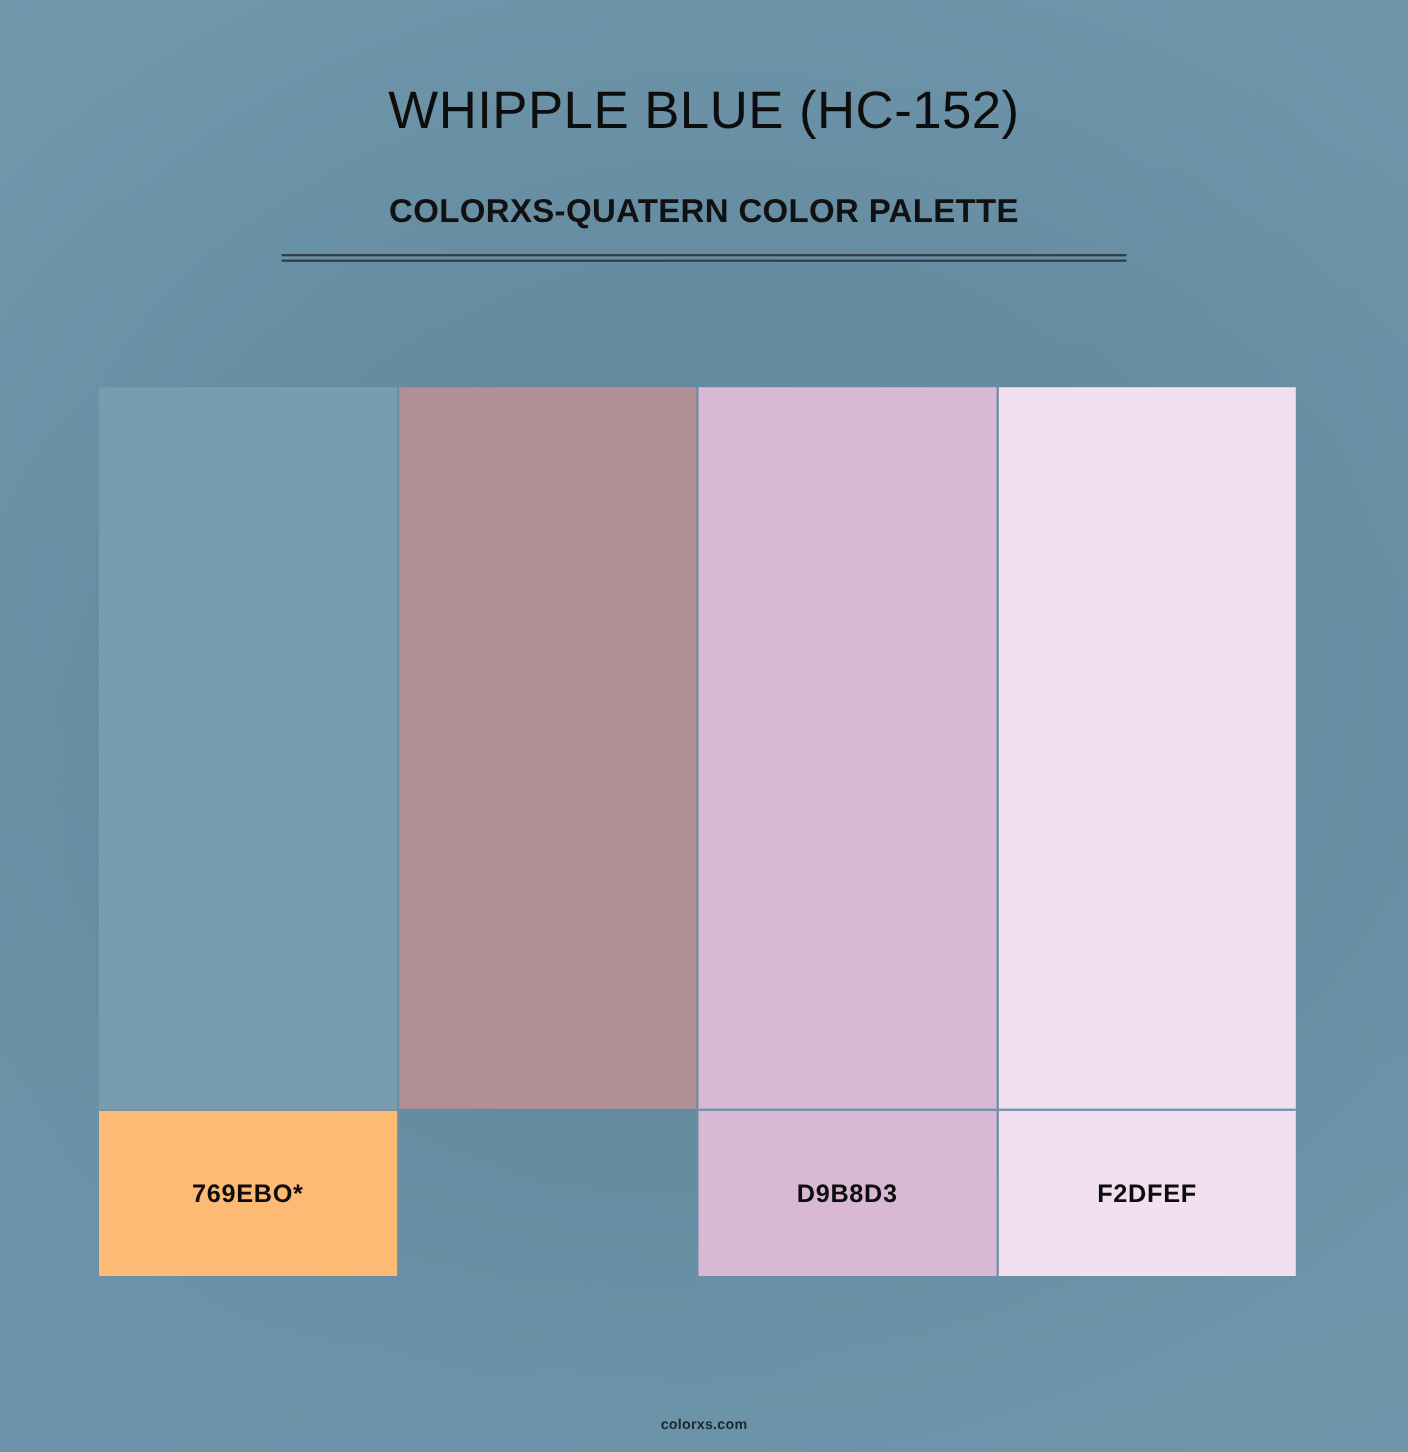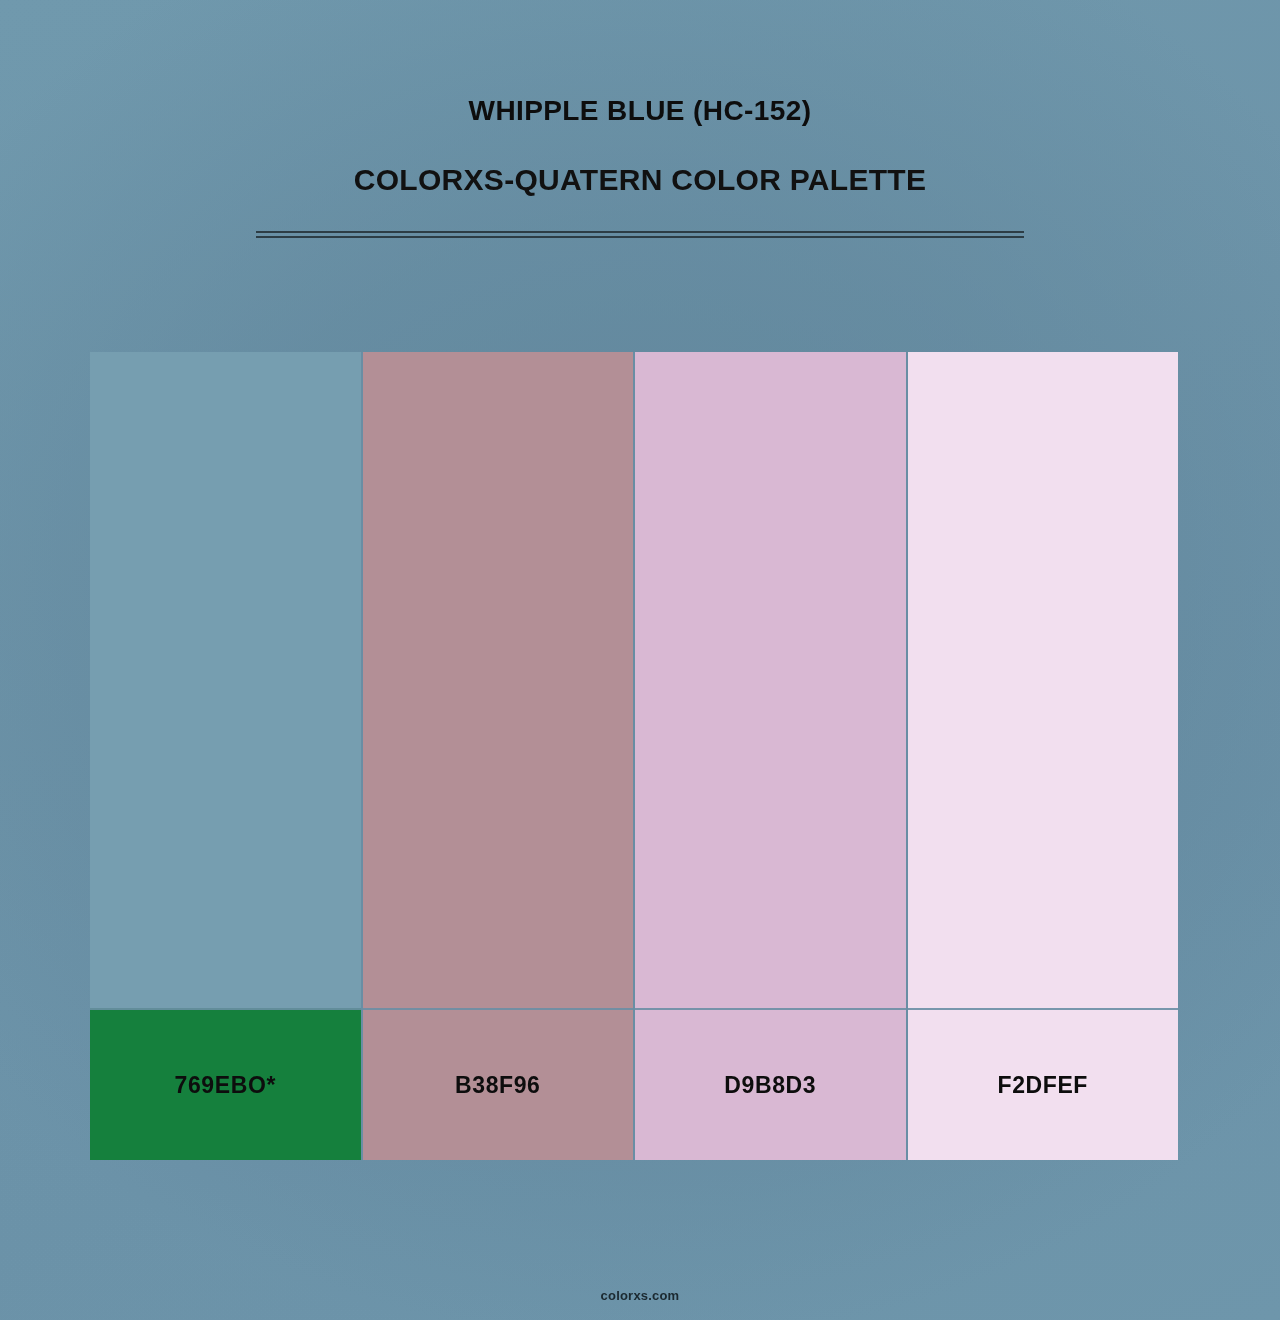--- a/index.html
+++ b/index.html
@@ -31,30 +31,30 @@
   
   #header {
     position: absolute;
     left: 0;
     top: 0;
     width: 1280px;
     text-align: center;
   }
   #page-title {
     margin: 0;
-    padding-top: 96px;
-    font-size: 28px;
-    font-weight: bold;
+    padding-top: 76px;
+    font-size: 48px;
+    font-weight: normal;
     letter-spacing: 0.4px;
     color: #0d0d0d;
     line-height: 1.05;
     white-space: nowrap;
   }
   #page-subtitle {
-    margin: 0;
+    margin: 12px;
     padding-top: 39px;
     font-size: 30px;
     font-weight: bold;
     letter-spacing: 0.3px;
     color: #111111;
     line-height: 1.05;
     white-space: nowrap;
   }
   #title-divider {
     position: absolute;
@@ -140,30 +140,27 @@
 
 <div id="title-divider">
   <div class="rule-line top"></div>
   <div class="rule-line bottom"></div>
 </div>
 
 <div id="palette">
 
   <div class="swatch-column">
     <div class="swatch-chip" style="background:#769eb0;"></div>
-    <div class="swatch-label-cell" style="background:#15803d;">
+    <div class="swatch-label-cell" style="background:#fdba74;">
       <span class="swatch-hex">769EBO*</span>
     </div>
   </div>
 
   <div class="swatch-column">
     <div class="swatch-chip" style="background:#b38f96;"></div>
-    <div class="swatch-label-cell" style="background:#b38f96;">
-      <span class="swatch-hex">B38F96</span>
-    </div>
   </div>
 
   <div class="swatch-column">
     <div class="swatch-chip" style="background:#d9b8d3;"></div>
     <div class="swatch-label-cell" style="background:#d9b8d3;justify-content:center;">
       <span class="swatch-hex">D9B8D3</span>
     </div>
   </div>
 
   <div class="swatch-column">

